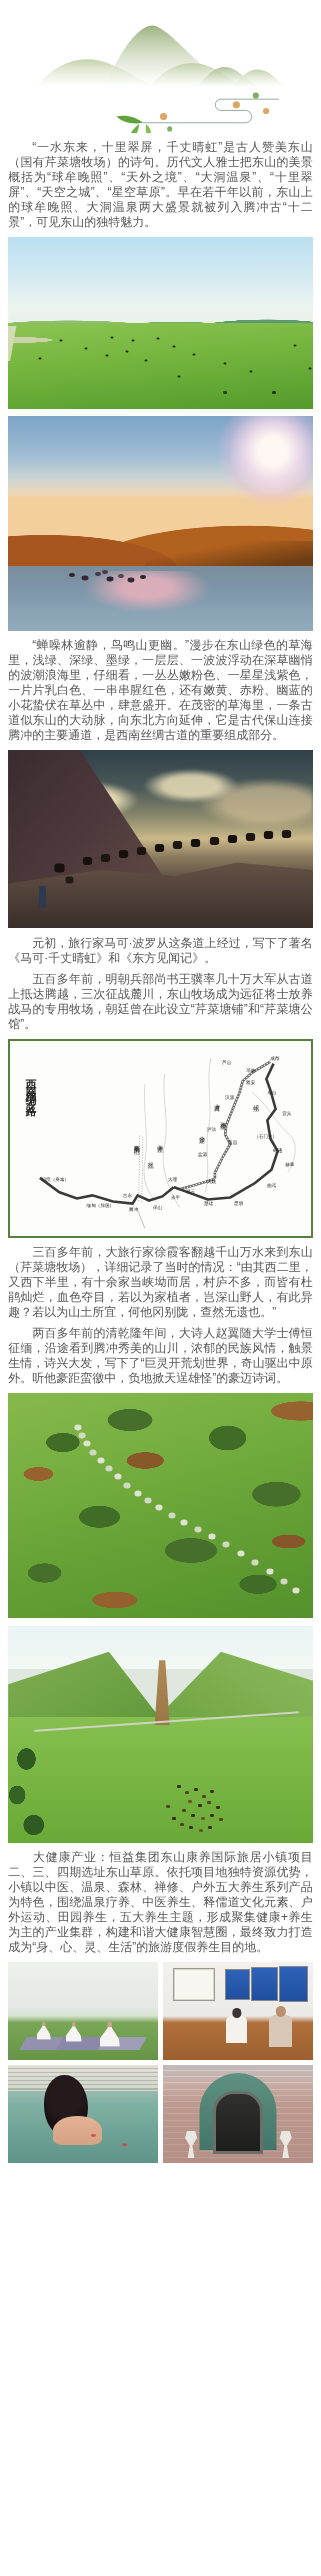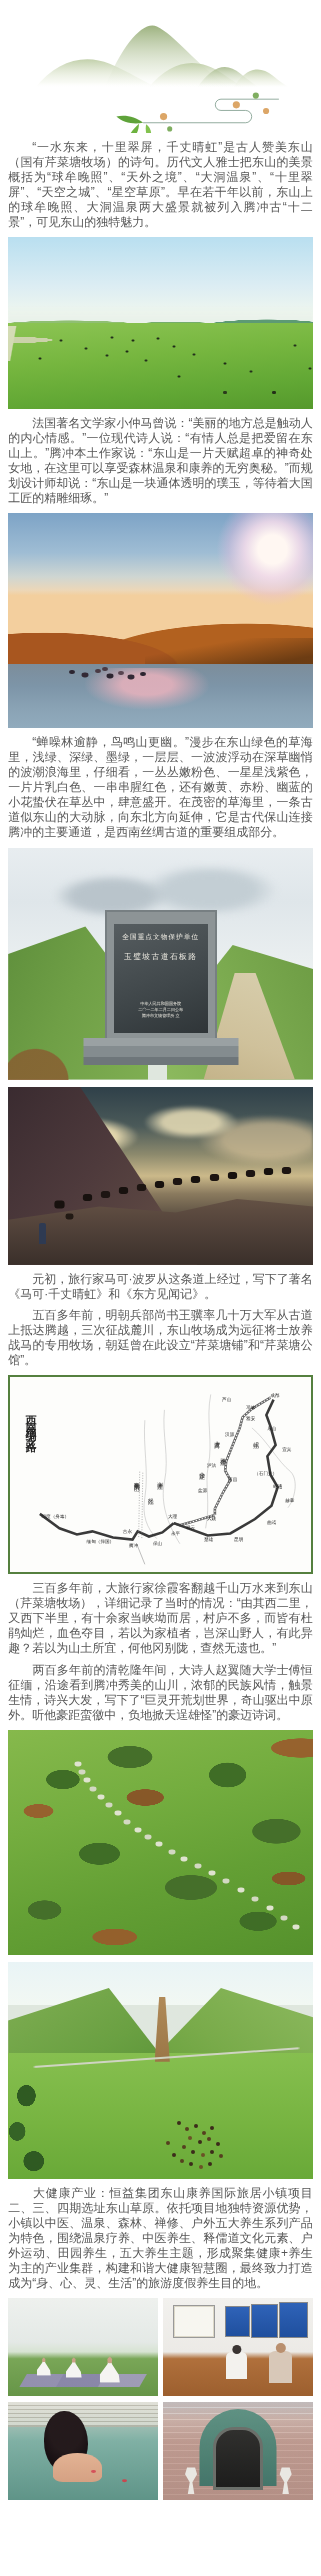--- a/index.html
+++ b/index.html
@@ -199,52 +199,33 @@
 
   <div class="photo p-grass">
     <div class="ph sky"></div>
     <div class="ph fog"></div>
     <div class="ph farhills"></div>
     <div class="ph field"></div>
     <div class="ph road"></div>
     <div class="ph cows"></div>
   </div>
 
-  <p class="para"><span class="indent"></span><span>法国著名文学家小仲马曾说：“美丽的地方总是触动人的内心情感。”一位现代诗人说：“有情人总是把爱留在东山上。”腾冲本土作家说：“东山是一片天赋超卓的神奇处女地，在这里可以享受森林温泉和康养的无穷奥秘。”而规划设计师却说：“东山是一块通体透明的璞玉，等待着大国工匠的精雕细琢。”</span></p>
 
   <div class="photo p-lake">
     <div class="ph sky"></div>
     <div class="ph sun"></div>
     <div class="ph hills"></div>
     <div class="ph hillshadow"></div>
     <div class="ph water"></div>
     <div class="ph glow"></div>
     <div class="ph geese"></div>
   </div>
 
   <p class="para"><span class="indent"></span><span>“蝉噪林逾静，鸟鸣山更幽。”漫步在东山绿色的草海里，浅绿、深绿、墨绿，一层层、一波波浮动在深草幽悄的波潮浪海里，仔细看，一丛丛嫩粉色、一星星浅紫色，一片片乳白色、一串串腥红色，还有嫩黄、赤粉、幽蓝的小花蛰伏在草丛中，肆意盛开。在茂密的草海里，一条古道似东山的大动脉，向东北方向延伸，它是古代保山连接腾冲的主要通道，是西南丝绸古道的重要组成部分。</span></p>
 
-  <div class="photo p-monu">
-    <div class="ph sky"></div>
-    <div class="ph cloud"></div>
-    <div class="ph hillL"></div>
-    <div class="ph hillR"></div>
-    <div class="ph path"></div>
-    <div class="ph soil"></div>
-    <div class="ph stele"></div>
-    <div class="ph steleInner"></div>
-    <div class="ph base"></div>
-    <div class="ph plq plq-l1">全国重点文物保护单位</div>
-    <div class="ph plq plq-l2">玉璧坡古道石板路</div>
-    <div class="ph plq plq-s">
-      <div>中华人民共和国国务院</div>
-      <div>二〇一二年二月二日公布</div>
-      <div>腾冲市文物管理所 立</div>
-    </div>
-  </div>
 
 
   <div class="photo p-carv">
     <div class="ph sky"></div>
     <div class="ph clouds"></div>
     <div class="ph slope"></div>
     <div class="ph ridge"></div>
     <div class="ph mules"></div>
     <div class="ph man"></div>
   </div>

